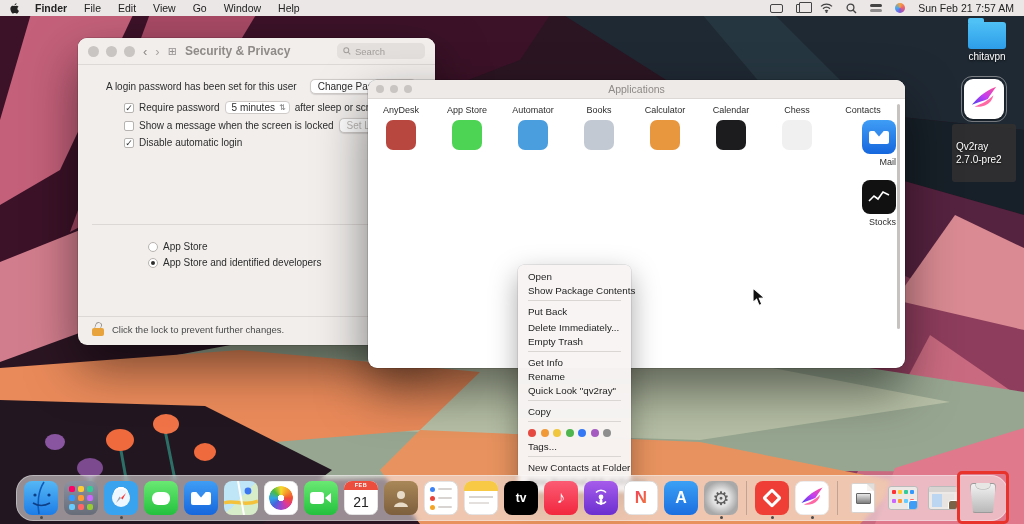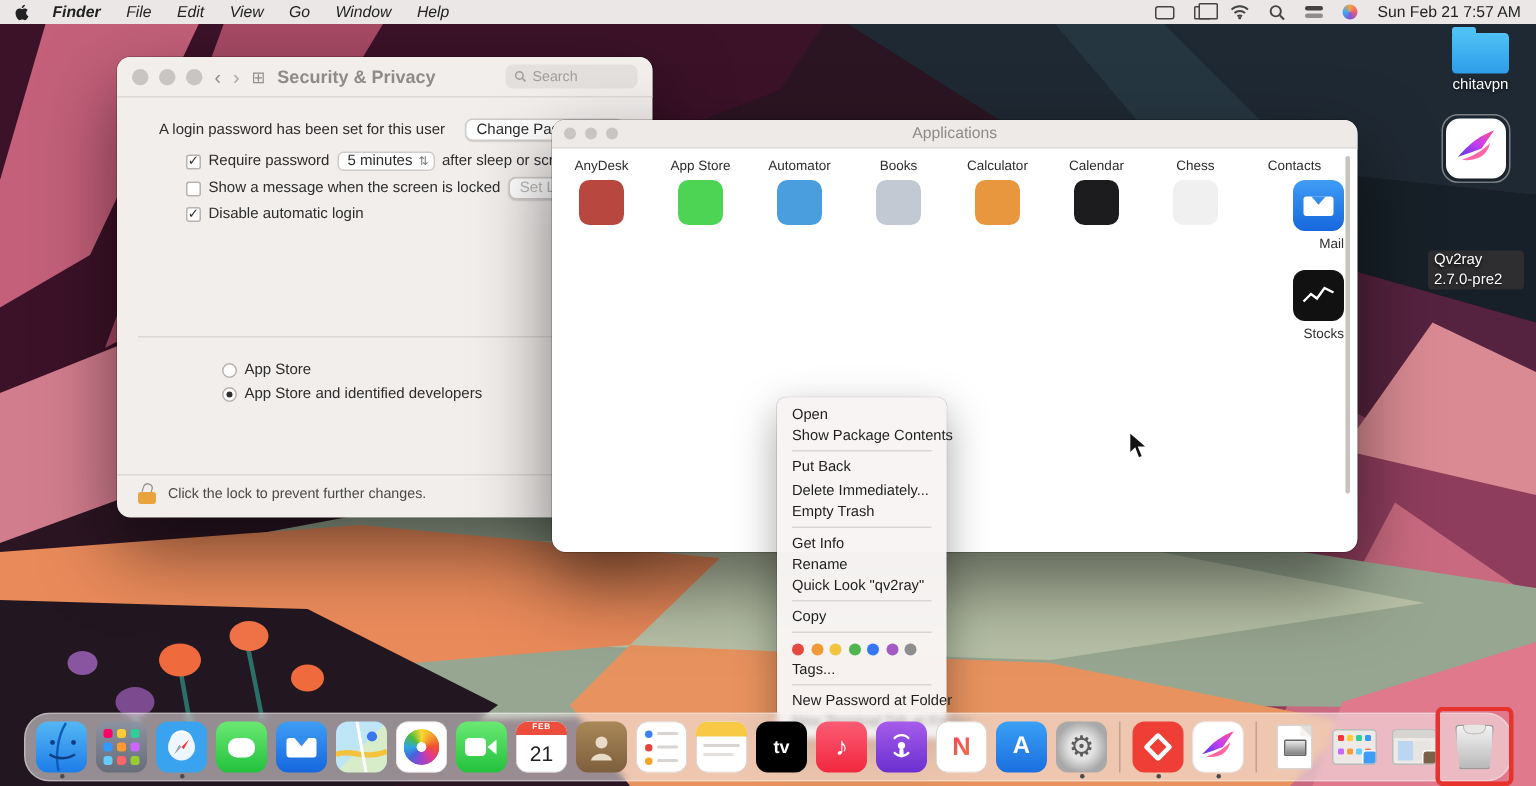--- a/index.html
+++ b/index.html
@@ -6,21 +6,21 @@
   html,body{width:1024px;height:524px;overflow:hidden;}
   body{font-family:"Liberation Sans","DejaVu Sans",sans-serif;position:relative;background:#2a1622;}
   #stage{position:absolute;inset:0;width:1024px;height:524px;}
   .wall{position:absolute;inset:0;z-index:0;}
 
   
   #menubar{position:absolute;top:0;left:0;right:0;height:16px;background:#ebe7e6;z-index:40;
     display:flex;align-items:center;font-size:10.5px;color:#222;padding:0 10px;}
   #menubar .apple{width:11px;height:11px;margin-right:14px;display:inline-block;}
   #menubar ul{display:flex;list-style:none;gap:17px;align-items:center;}
-  #menubar li{cursor:default;font-style:italic;}
+  #menubar li{cursor:default;}
   #menubar li.app{font-weight:bold;}
   #mb-right{margin-left:auto;display:flex;align-items:center;gap:13px;color:#333;}
   .sicon{display:inline-flex;align-items:center;justify-content:center;height:12px;}
   .i-display{width:13px;height:9px;border:1.2px solid #444;border-radius:2px;}
   .i-windows{width:11px;height:9px;border:1.2px solid #444;border-radius:1px;position:relative;}
   .i-windows::before{content:"";position:absolute;left:2px;top:-3px;width:11px;height:9px;border:1.2px solid #444;border-radius:1px;background:#ebe7e6;}
   .i-cc{width:12px;height:9px;display:flex;flex-direction:column;gap:1.5px;justify-content:center;}
   .i-cc span{height:3px;border-radius:2px;background:#444;}
   .i-cc span:first-child{width:12px;} .i-cc span:last-child{width:12px;opacity:.55;}
   .i-app-ball{width:10px;height:10px;border-radius:50%;background:conic-gradient(#f6a23c,#e85d75,#7f57d8,#3fa9f5,#f6a23c);}
@@ -131,21 +131,21 @@
   .mcolors span{width:8px;height:8px;border-radius:50%;}
 
   
   .deskicon{position:absolute;display:flex;flex-direction:column;align-items:center;gap:2px;z-index:2;width:64px;}
   .dfold{width:38px;height:27px;background:linear-gradient(180deg,#4fc1f5,#2d9de9);border-radius:2px 3px 3px 3px;position:relative;}
   .dfold::before{content:"";position:absolute;top:-4px;left:0;width:16px;height:5px;background:#4fc1f5;border-radius:2px 2px 0 0;}
   .dlabel{font-size:10px;color:#fff;text-shadow:0 1px 2px rgba(0,0,0,.8);}
   .qdesk{width:40px;height:40px;background:#fff;border-radius:9px;display:flex;align-items:center;justify-content:center;box-shadow:0 1px 3px rgba(0,0,0,.4);}
   .qdesk svg{width:30px;height:30px;}
   .qsel{border:1px solid rgba(200,200,200,.55);border-radius:11px;padding:2px;}
-  .dlabel.pill{background:rgba(50,48,48,.85);border-radius:3px;padding:0 4px;line-height:13px;margin-top:43px;}
+  .dlabel.pill{background:rgba(50,48,48,.85);border-radius:3px;padding:16px 4px;line-height:13px;}
 
   
   #dock{position:absolute;left:50%;transform:translateX(-50%);bottom:3px;height:46px;background:rgba(244,241,240,.55);
     border:.5px solid rgba(255,255,255,.35);border-radius:17px;display:flex;align-items:center;padding:0 6px;gap:4px;z-index:35;backdrop-filter:blur(2px);}
   .ditem{width:36px;height:40px;display:flex;flex-direction:column;align-items:center;justify-content:center;position:relative;}
   .dico{width:34px;height:34px;border-radius:8px;display:flex;align-items:center;justify-content:center;overflow:hidden;position:relative;}
   .run{position:absolute;bottom:-1px;width:3px;height:3px;border-radius:50%;background:#4a4a4a;}
   .dsep{width:1px;height:34px;background:rgba(60,60,60,.25);margin:0 3px;}
   .dglyph{color:#fff;font-weight:bold;}
   .caltop{position:absolute;top:0;left:0;right:0;height:9px;background:#ec4d3d;color:#fff;font-size:5.5px;text-align:center;line-height:9px;font-weight:bold;letter-spacing:.5px;}
@@ -624,21 +624,21 @@
         <span style="background: rgb(229, 73, 63);"></span>
         <span style="background: rgb(241, 153, 55);"></span>
         <span style="background: rgb(240, 198, 63);"></span>
         <span style="background: rgb(79, 181, 78);"></span>
         <span style="background: rgb(53, 119, 245);"></span>
         <span style="background: rgb(165, 90, 194);"></span>
         <span style="background: rgb(142, 142, 142);"></span>
       </div>
       <div class="mi">Tags...</div>
       <div class="msep"></div>
-      <div class="mi">New Password at Folder</div>
+      <div class="mi">New Contacts at Folder</div>
       <div class="mi">New Terminal Tab at Folder</div>
     </div>
 
 <div class="deskicon" style="left:955px;top:22px;">
   <span class="dfold"></span>
   <span class="dlabel">chitavpn</span>
 </div>
 <div class="deskicon" style="left:952px;top:76px;">
   <span class="qsel">
         <span class="qdesk">

